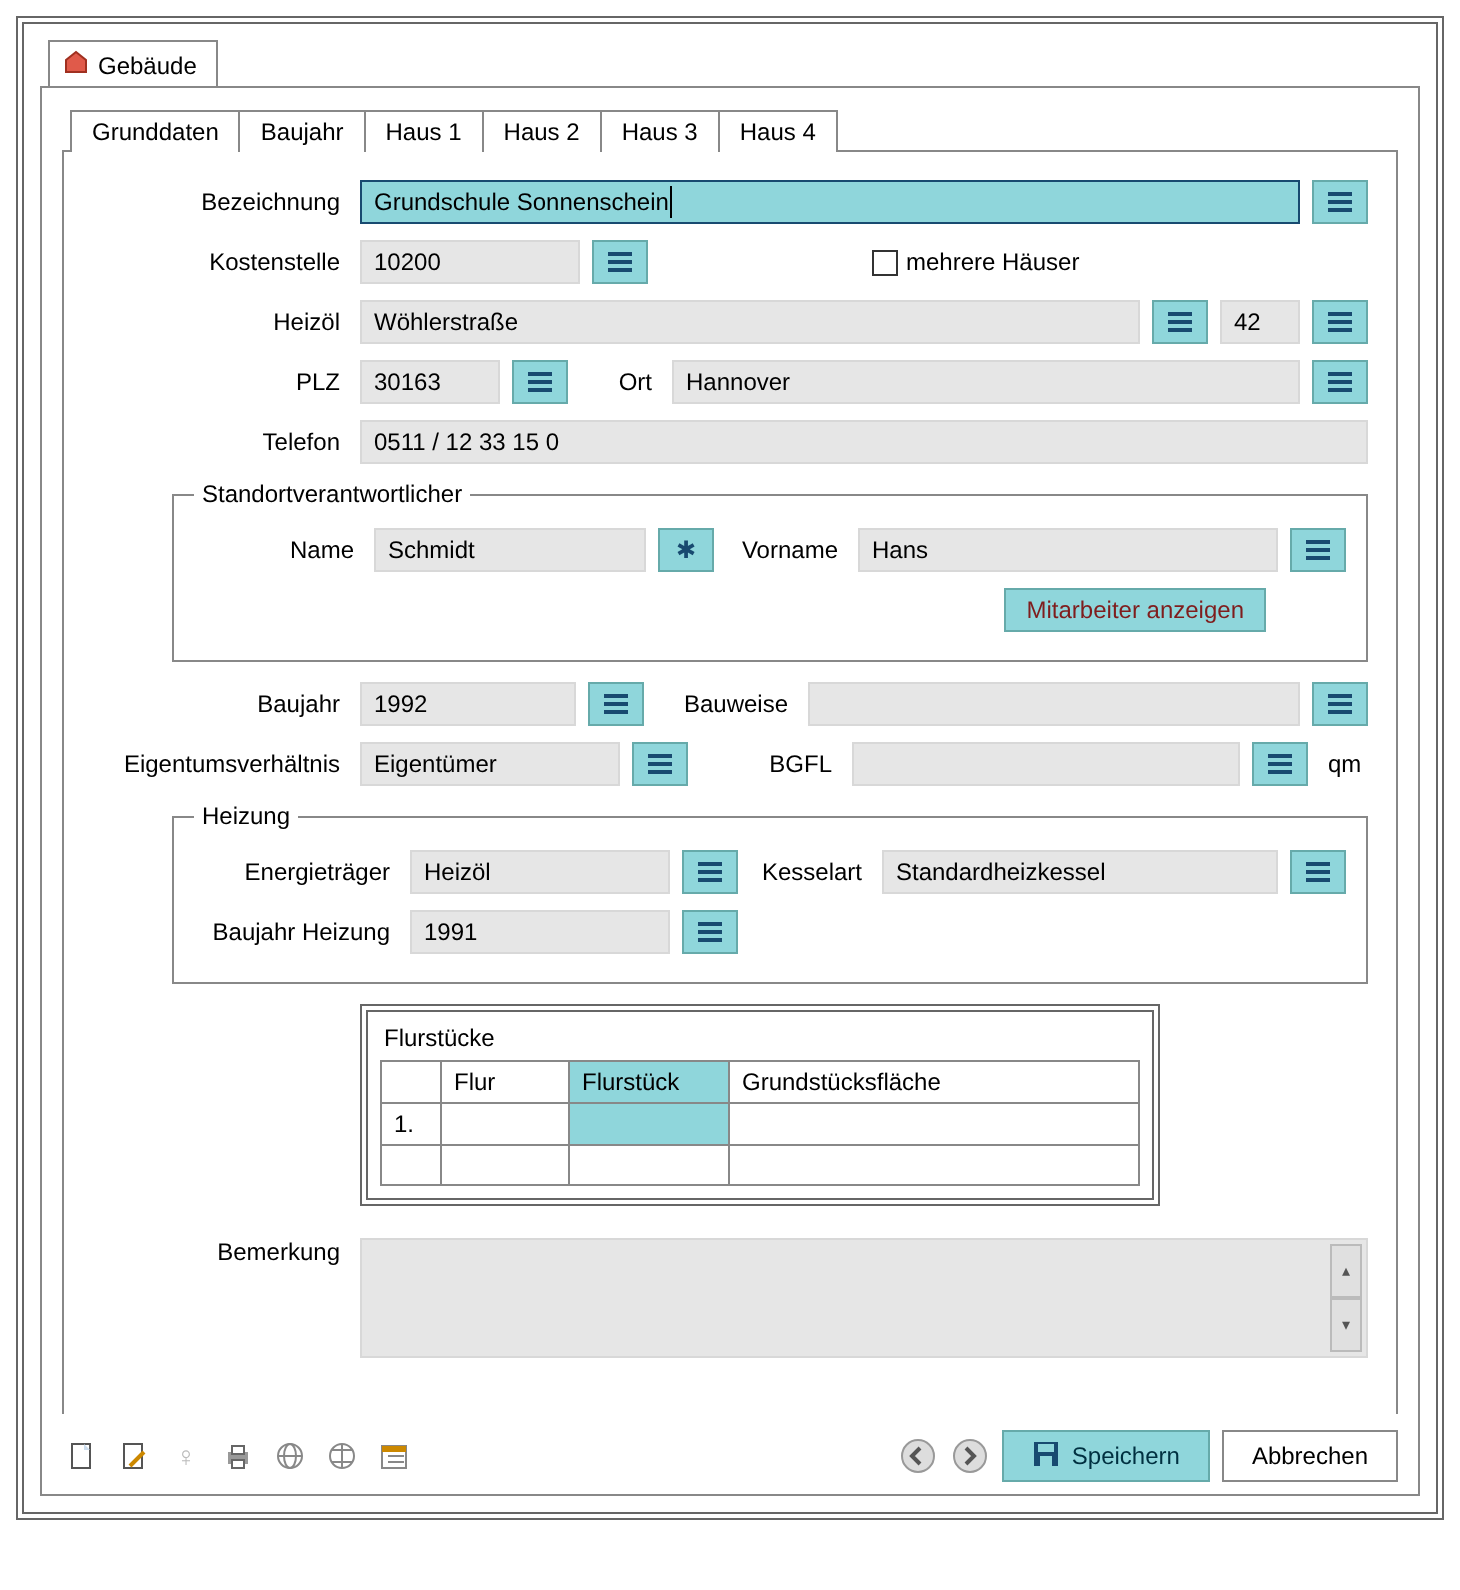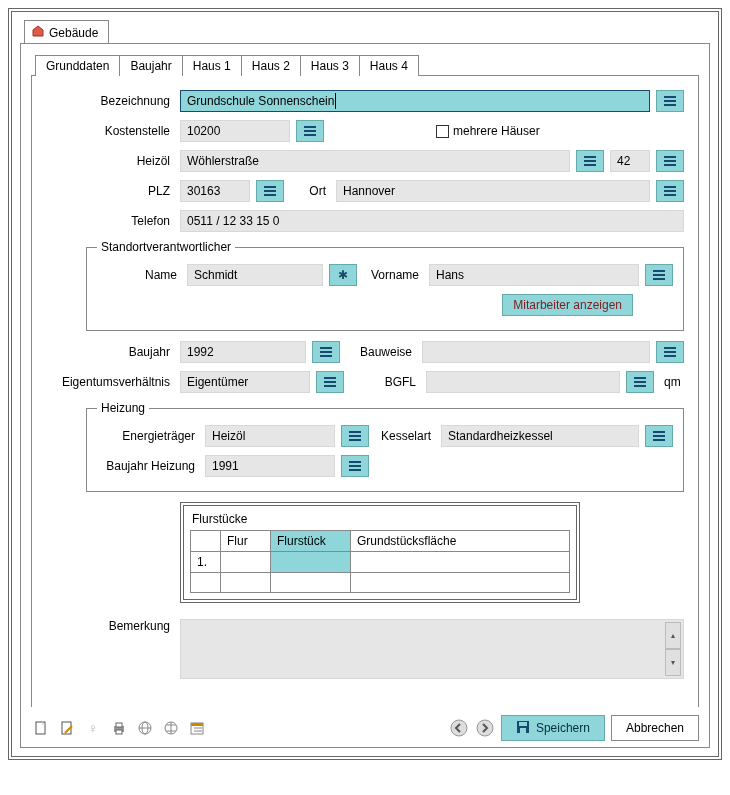--- a/index.html
+++ b/index.html
@@ -337,21 +337,21 @@
         <div class="row" style="justify-content:flex-end">
           <div class="btn-action">
               <span>Mitarbeiter anzeigen</span>
             </div>
           <div style="width:34px"></div>
         </div>
       </fieldset>
 
       <div class="row">
         <div class="lbl">Baujahr</div>
-        <div class="fld" style="width:126px">
+        <div class="fld" style="width:108px">
             <span>1992</span>
           </div>
         <div class="btn-list">
           <svg viewBox="0 0 14 12">
               <line x1="1" y1="2" x2="13" y2="2" stroke="currentColor" stroke-width="2"></line>
               <line x1="1" y1="6" x2="13" y2="6" stroke="currentColor" stroke-width="2"></line>
               <line x1="1" y1="10" x2="13" y2="10" stroke="currentColor" stroke-width="2"></line>
             </svg>
         </div>
         <div class="lbl-inline" style="width:70px">Bauweise</div>
@@ -433,21 +433,21 @@
           </div>
         </div>
       </fieldset>
 
       <div class="flur-box">
         <div class="flur-title">Flurstücke</div>
         <table class="flur">
           <thead>
             <tr>
               <th style="width:30px"></th>
-              <th style="width:50px">Flur</th>
+              <th style="width:64px">Flur</th>
               <th class="sel" style="width:80px">Flurstück</th>
               <th>Grundstücksfläche</th>
             </tr>
           </thead>
           <tbody>
             <tr>
               <td>1.</td>
               <td></td>
               <td class="sel"></td>
               <td></td>

